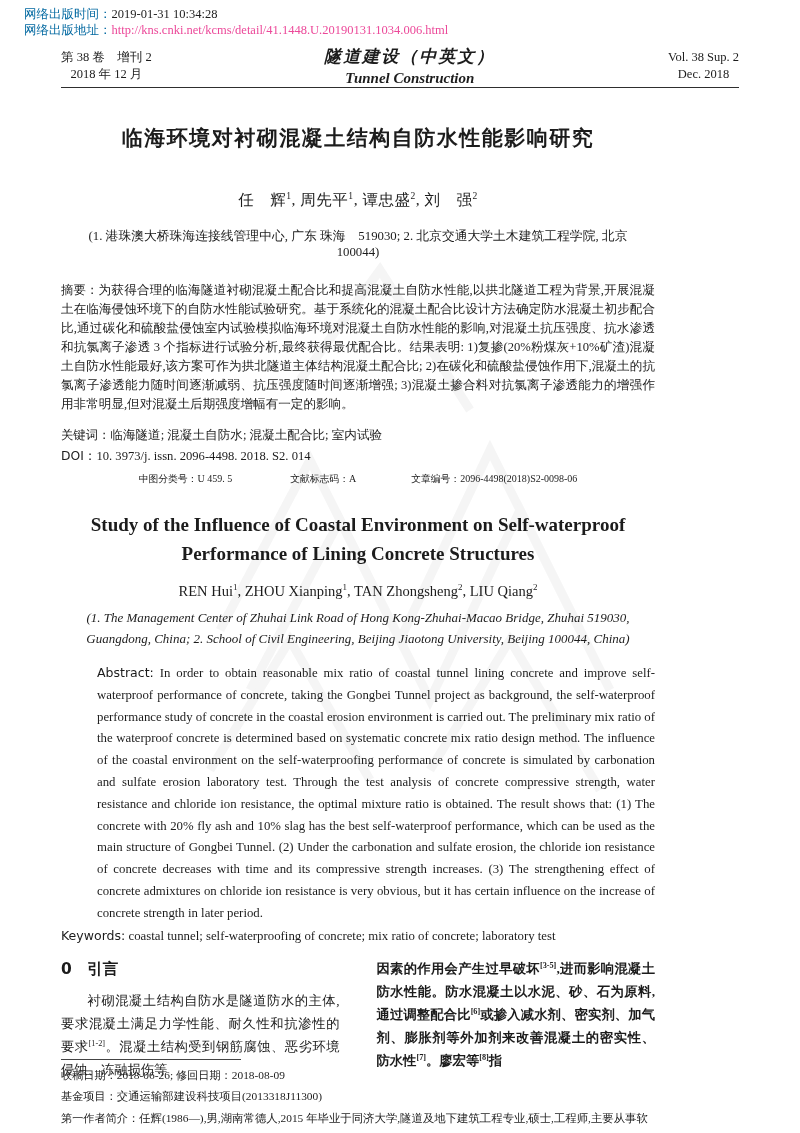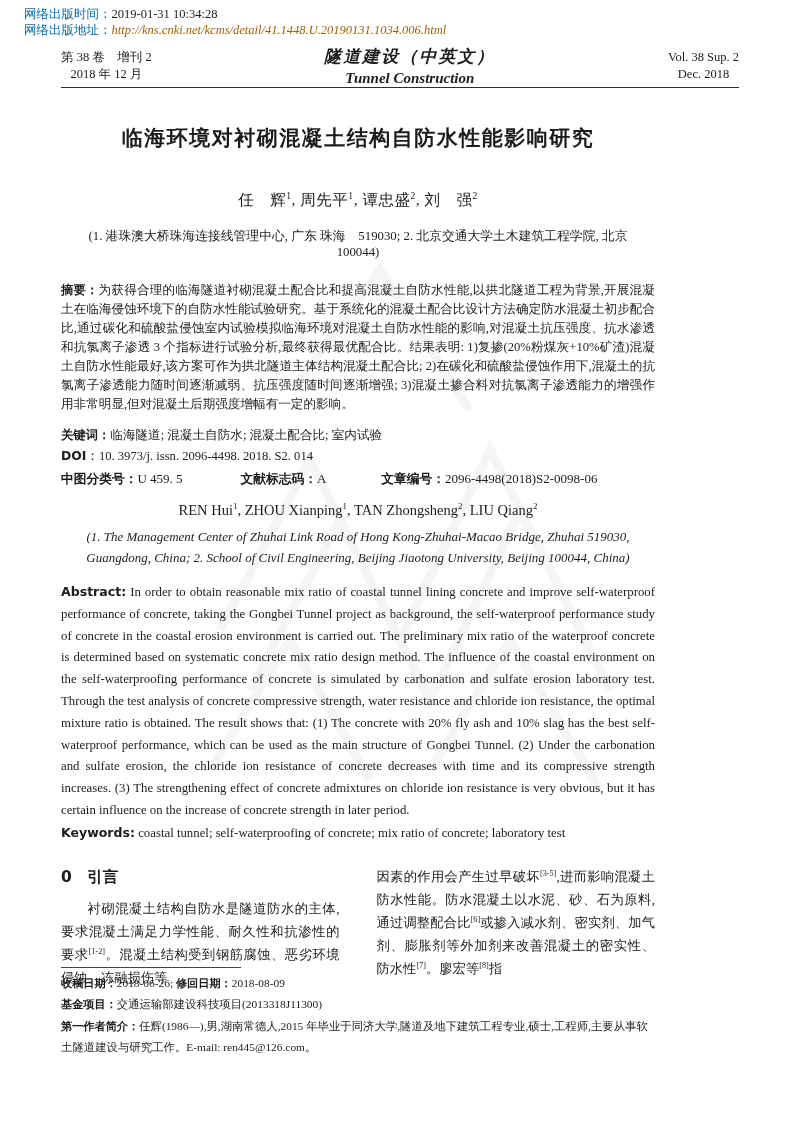--- a/index.html
+++ b/index.html
@@ -9,52 +9,52 @@
     background:#ffffff; overflow:hidden;
     font-family:"Liberation Serif","DejaVu Serif",serif;
     color:#1c1c1c;
   }
   
   .bg-watermark { position:absolute; left:180px; top:210px; z-index:0; opacity:.55; }
   
   .net-meta { position:absolute; top:6px; left:24px; font-size:12.5px; line-height:16px; z-index:2; }
   .meta-label { color:#0369a1; }
   .meta-value { color:#1c1c1c; }
-  .meta-url { color:#a16207; text-decoration:none;font-style:italic; }
+  .meta-url { color:#ec4899; text-decoration:none; }
   
   .jheader { position:absolute; top:45px; left:61px; width:678px; display:flex; justify-content:space-between; align-items:flex-start; z-index:2; }
   .jh-side { font-size:12.5px; line-height:17px; text-align:center; padding-top:4px; }
   .jh-center { text-align:center; }
   .jtitle-cn { font-size:17px; font-weight:bold; font-style:italic; letter-spacing:2px; font-family:"Liberation Serif","DejaVu Serif",serif; }
   .jtitle-en { font-size:15px; font-style:italic; font-weight:bold; margin-top:2px;text-align:center; }
   .jrule { position:absolute; top:87px; left:61px; width:678px; border-top:1.6px solid #2e2e2e; z-index:2; }
   
   .content { position:absolute; top:88px; left:0; width:716px; padding:0 61px; z-index:1; }
   .title-cn { font-size:21px; letter-spacing:1.5px; text-align:center; margin-top:36px;
               font-family:"DejaVu Sans","Liberation Sans",sans-serif; font-weight:bold; }
   .authors-cn { text-align:center; font-size:15.5px; margin-top:38px; letter-spacing:.5px; }
   .affil-cn { text-align:center; font-size:12.8px; margin-top:17px; }
   sup { font-size:.62em; vertical-align:super; line-height:0; }
-  .lbl { font-family:"DejaVu Sans","Liberation Sans",sans-serif; font-weight:bold; font-size:.98em; }
+  .lbl { font-family:"DejaVu Sans","Liberation Sans",sans-serif; font-weight:normal; font-size:.98em; }
   .abstract-cn { margin-top:21px; font-size:12.6px; line-height:19px; text-align:justify; }
   .kw-cn  { margin-top:13px;  font-size:12.6px; line-height:17px; }
   .doi-line { margin-top:4px; font-size:12.6px; line-height:17px; }
-  .clc-line { margin-top:5px; font-size:13px; line-height:17px; display:flex; }
+  .clc-line { margin-top:5px; font-size:10px; line-height:17px; display:flex;justify-content:center; }
   .clc-item2 { margin-left:58px; }
   .clc-item3 { margin-left:55px; }
   .title-en { text-align:center; font-size:19px; line-height:29px; margin-top:23px; font-weight:bold; }
   .authors-en { text-align:center; font-size:14.5px; margin-top:15px; }
   .affil-en { text-align:center; font-size:13px; line-height:21px; font-style:italic; margin-top:7px; padding:0 14px; }
-  .abstract-en { margin-top:13px; font-size:12.8px; line-height:21.8px; text-align:justify; }
+  .abstract-en { margin-top:13px; font-size:12.8px; line-height:21.8px; text-align:justify;margin-left:36px; }
   .kw-en { margin-top:1px; font-size:12.8px; line-height:20px; }
-  .columns { display:flex; gap:37px; margin-top:22px; height:100px; }
+  .columns { display:flex; gap:37px; margin-top:11px; height:100px; }
   .col { width:324.5px; }
   .sec-heading { font-family:"DejaVu Sans","Liberation Sans",sans-serif; font-weight:bold; font-size:15.5px; margin-top:2px; }
   .intro { font-size:13.3px; line-height:23px; text-align:justify; margin-top:9px; }
-  .intro.first-line-top { margin-top:0; }
+  .intro.first-line-top { margin-top:0;font-weight:bold; }
   .indent { text-indent:2em; }
   .foot-rule { margin-top:2px; width:180px; border-top:1px solid #444; }
   .footnotes { margin-top:5px; font-size:11.4px; line-height:21.5px; }
   .bottom-watermark { position:absolute; top:1140px; left:0; width:800px; text-align:center;
     font-family:"DejaVu Sans","Liberation Sans",sans-serif; font-size:24px; letter-spacing:1px;
     color:#ef945c; z-index:3; }
 </style>
 </head>
 <body>
 
@@ -108,20 +108,21 @@
     <p class="kw-cn"><span class="lbl">关键词：</span><span>临海隧道; 混凝土自防水; 混凝土配合比; 室内试验</span></p>
 
     <p class="doi-line"><span class="lbl">DOI</span><span>：10. 3973/j. issn. 2096-4498. 2018. S2. 014</span></p>
 
     <p class="clc-line">
       <span><span class="lbl">中图分类号：</span><span>U 459. 5</span></span>
       <span class="clc-item2"><span class="lbl">文献标志码：</span><span>A</span></span>
       <span class="clc-item3"><span class="lbl">文章编号：</span><span>2096-4498(2018)S2-0098-06</span></span>
     </p>
 
+    <h2 class="title-en"><span>Study of the Influence of Coastal Environment on Self-waterproof</span><br><span>Performance of Lining Concrete Structures</span></h2>
 
     <div class="authors-en"><span>REN Hui</span><sup>1</sup><span>, ZHOU Xianping</span><sup>1</sup><span>, TAN Zhongsheng</span><sup>2</sup><span>, LIU Qiang</span><sup>2</sup></div>
 
     <div class="affil-en">(1. The Management Center of Zhuhai Link Road of Hong Kong-Zhuhai-Macao Bridge, Zhuhai 519030, Guangdong, China; 2. School of Civil Engineering, Beijing Jiaotong University, Beijing 100044, China)</div>
 
     <p class="abstract-en"><span class="lbl">Abstract:</span> <span>In order to obtain reasonable mix ratio of coastal tunnel lining concrete and improve self-waterproof performance of concrete, taking the Gongbei Tunnel project as background, the self-waterproof performance study of concrete in the coastal erosion environment is carried out. The preliminary mix ratio of the waterproof concrete is determined based on systematic concrete mix ratio design method. The influence of the coastal environment on the self-waterproofing performance of concrete is simulated by carbonation and sulfate erosion laboratory test. Through the test analysis of concrete compressive strength, water resistance and chloride ion resistance, the optimal mixture ratio is obtained. The result shows that: (1) The concrete with 20% fly ash and 10% slag has the best self-waterproof performance, which can be used as the main structure of Gongbei Tunnel. (2) Under the carbonation and sulfate erosion, the chloride ion resistance of concrete decreases with time and its compressive strength increases. (3) The strengthening effect of concrete admixtures on chloride ion resistance is very obvious, but it has certain influence on the increase of concrete strength in later period.</span></p>
 
     <p class="kw-en"><span class="lbl">Keywords:</span> <span>coastal tunnel; self-waterproofing of concrete; mix ratio of concrete; laboratory test</span></p>
 
     <div class="columns">

